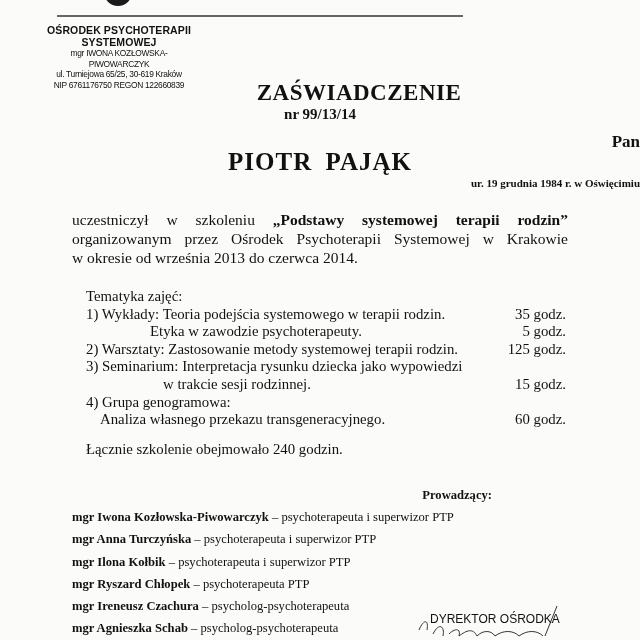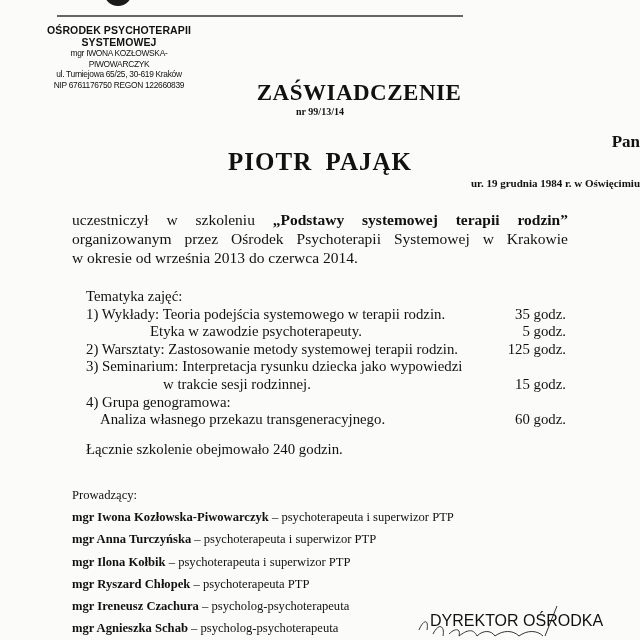--- a/index.html
+++ b/index.html
@@ -20,21 +20,21 @@
     font-family:"Liberation Sans", sans-serif; font-size:10.5px; line-height:12px;
   }
   .org .name { font-weight:bold; font-size:10.5px; letter-spacing:0.1px; }
   .org .small { font-size:8.4px; letter-spacing:-0.3px; line-height:10.5px; }
   .title {
     position:absolute; left:0; width:640px; top:80px; text-align:center;
     font-weight:bold; font-size:23px; letter-spacing:0.5px;padding-left:39px;
   }
   .nr {
     position:absolute; left:0; width:640px; top:106px; text-align:center;
-    font-weight:bold; font-size:10px;
+    font-weight:bold; font-size:15px;
   }
   .pan {
     position:absolute; left:0; width:640px; top:132px; text-align:right;
     font-weight:bold; font-size:17px;
   }
   .person {
     position:absolute; left:0; width:640px; top:148px; text-align:center;
     font-weight:bold; font-size:25px; letter-spacing:1px; word-spacing:6px;
   }
   .birth {
@@ -54,25 +54,25 @@
   .row { display:flex; justify-content:space-between; white-space:nowrap; }
   .row .hrs { text-align:right; }
   .ind1 { padding-left:64px; }
   .ind2 { padding-left:77px; }
   .ind3 { padding-left:14px;align-items:center; }
   .total { margin-top:12px; }
   .instr {
     position:absolute; left:72px; top:484px; width:420px;
     font-size:12.6px; line-height:22.2px; white-space:nowrap;
   }
-  .instr .hdr { font-weight:normal; }
+  .instr .hdr { font-weight:bold;text-align:right; }
   .instr b { font-weight:bold; }
   .sign {
     position:absolute; left:430px; top:612px;
-    font-family:"Liberation Sans", sans-serif; font-size:16px;
+    font-family:"Liberation Sans", sans-serif; font-size:12px;
   }
   .scribble {
     position:absolute; left:415px; top:600px; width:150px; height:40px;
   }
 </style>
 </head>
 <body>
 
 <div class="logo"></div>
 <div class="topline"></div>

